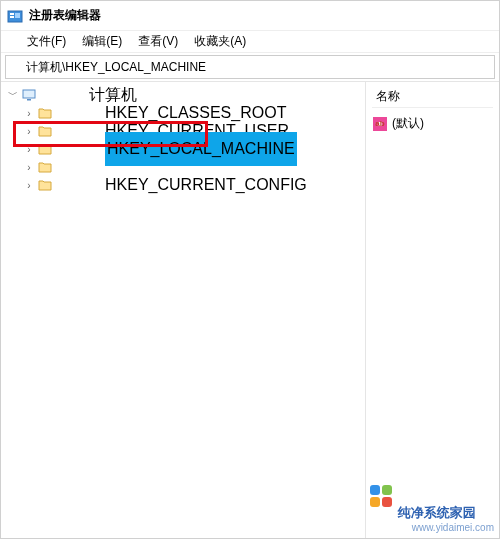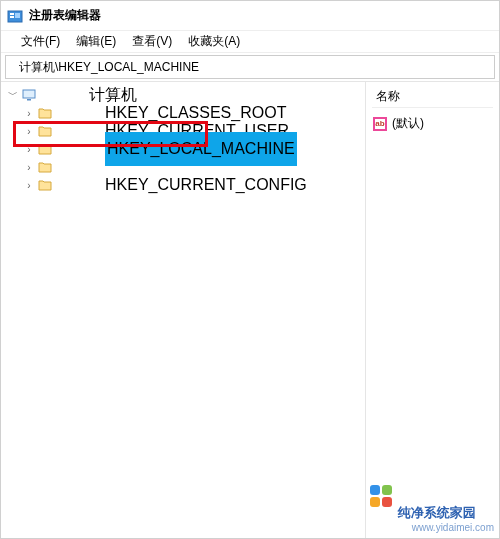--- a/index.html
+++ b/index.html
@@ -23,36 +23,36 @@
     border-bottom: 1px solid #eee;
     font-weight: bold;
   }
   .titlebar .app-icon { width: 16px; height: 16px; margin-right: 6px; }
   .titlebar .app-icon svg { width: 16px; height: 16px; }
   .title-text { font-size: 12px; }
   .menubar {
     height: 22px;
     display: flex;
     align-items: center;
-    padding: 0 12px;
+    padding: 0 18px;
     background: #fff;
     border-bottom: 1px solid #eee;
   }
   .menu-item {
     padding: 2px 8px;
     font-size: 12px;
     cursor: default;
   }
   .addressbar {
     height: 24px;
     border: 1px solid #ccc;
     margin: 2px 4px;
     display: flex;
     align-items: center;
-    padding: 0 13px;
+    padding: 0 20px;
     font-size: 12px;
     background: #fff;
   }
   .content {
     flex: 1;
     display: flex;
     border-top: 1px solid #e5e5e5;
     overflow: hidden;
   }
   .pane-left {
@@ -116,21 +116,21 @@
     font-size: 12px;
     padding: 1px 0;
   }
   .value-icon {
     width: 16px; height: 16px;
     display: inline-flex; align-items: center; justify-content: center;
     margin-right: 4px;
   }
   .reg-ab {
     width: 14px; height: 14px;
-    border: 2px solid #ec4899;
+    border: 5px solid #ec4899;
     background: #fff;
     display: inline-flex; align-items: center; justify-content: center;
     font-size: 8px; color: #c04030; font-weight: bold;
     line-height: 1;
   }
   .watermark-bar {
     position: absolute;
     bottom: 6px; right: 6px;
     display: flex;
     align-items: center;

